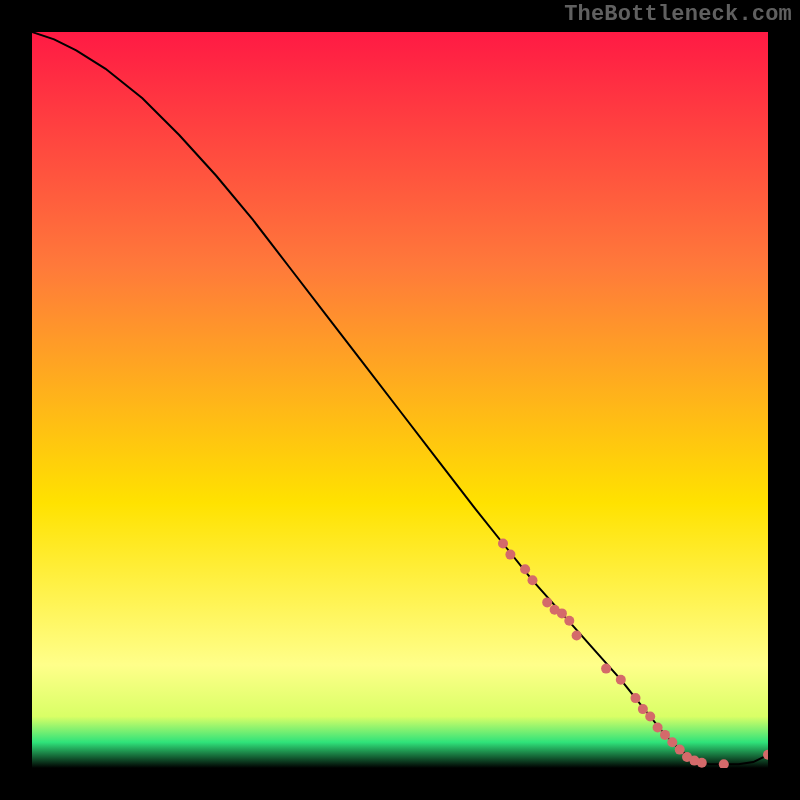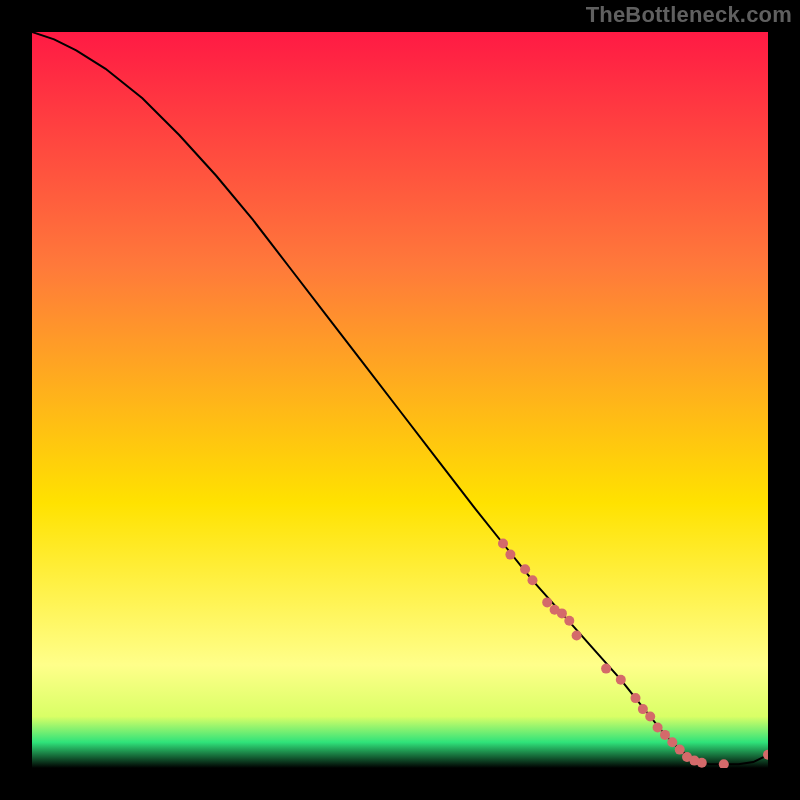--- a/index.html
+++ b/index.html
@@ -13,21 +13,21 @@
   .wrap {
     position: relative;
     width: 800px;
     height: 800px;
   }
   .watermark {
     position: absolute;
     top: 2px;
     right: 8px;
     color: #606060;
-    font-family: Liberation Sans, sans-serif;
+    font-family: Liberation Mono, monospace;
     font-size: 22px;
     font-weight: 600;
     letter-spacing: 0.2px;
     z-index: 5;
   }
   .plot {
     position: absolute;
     left: 32px;
     top: 32px;
     width: 736px;

